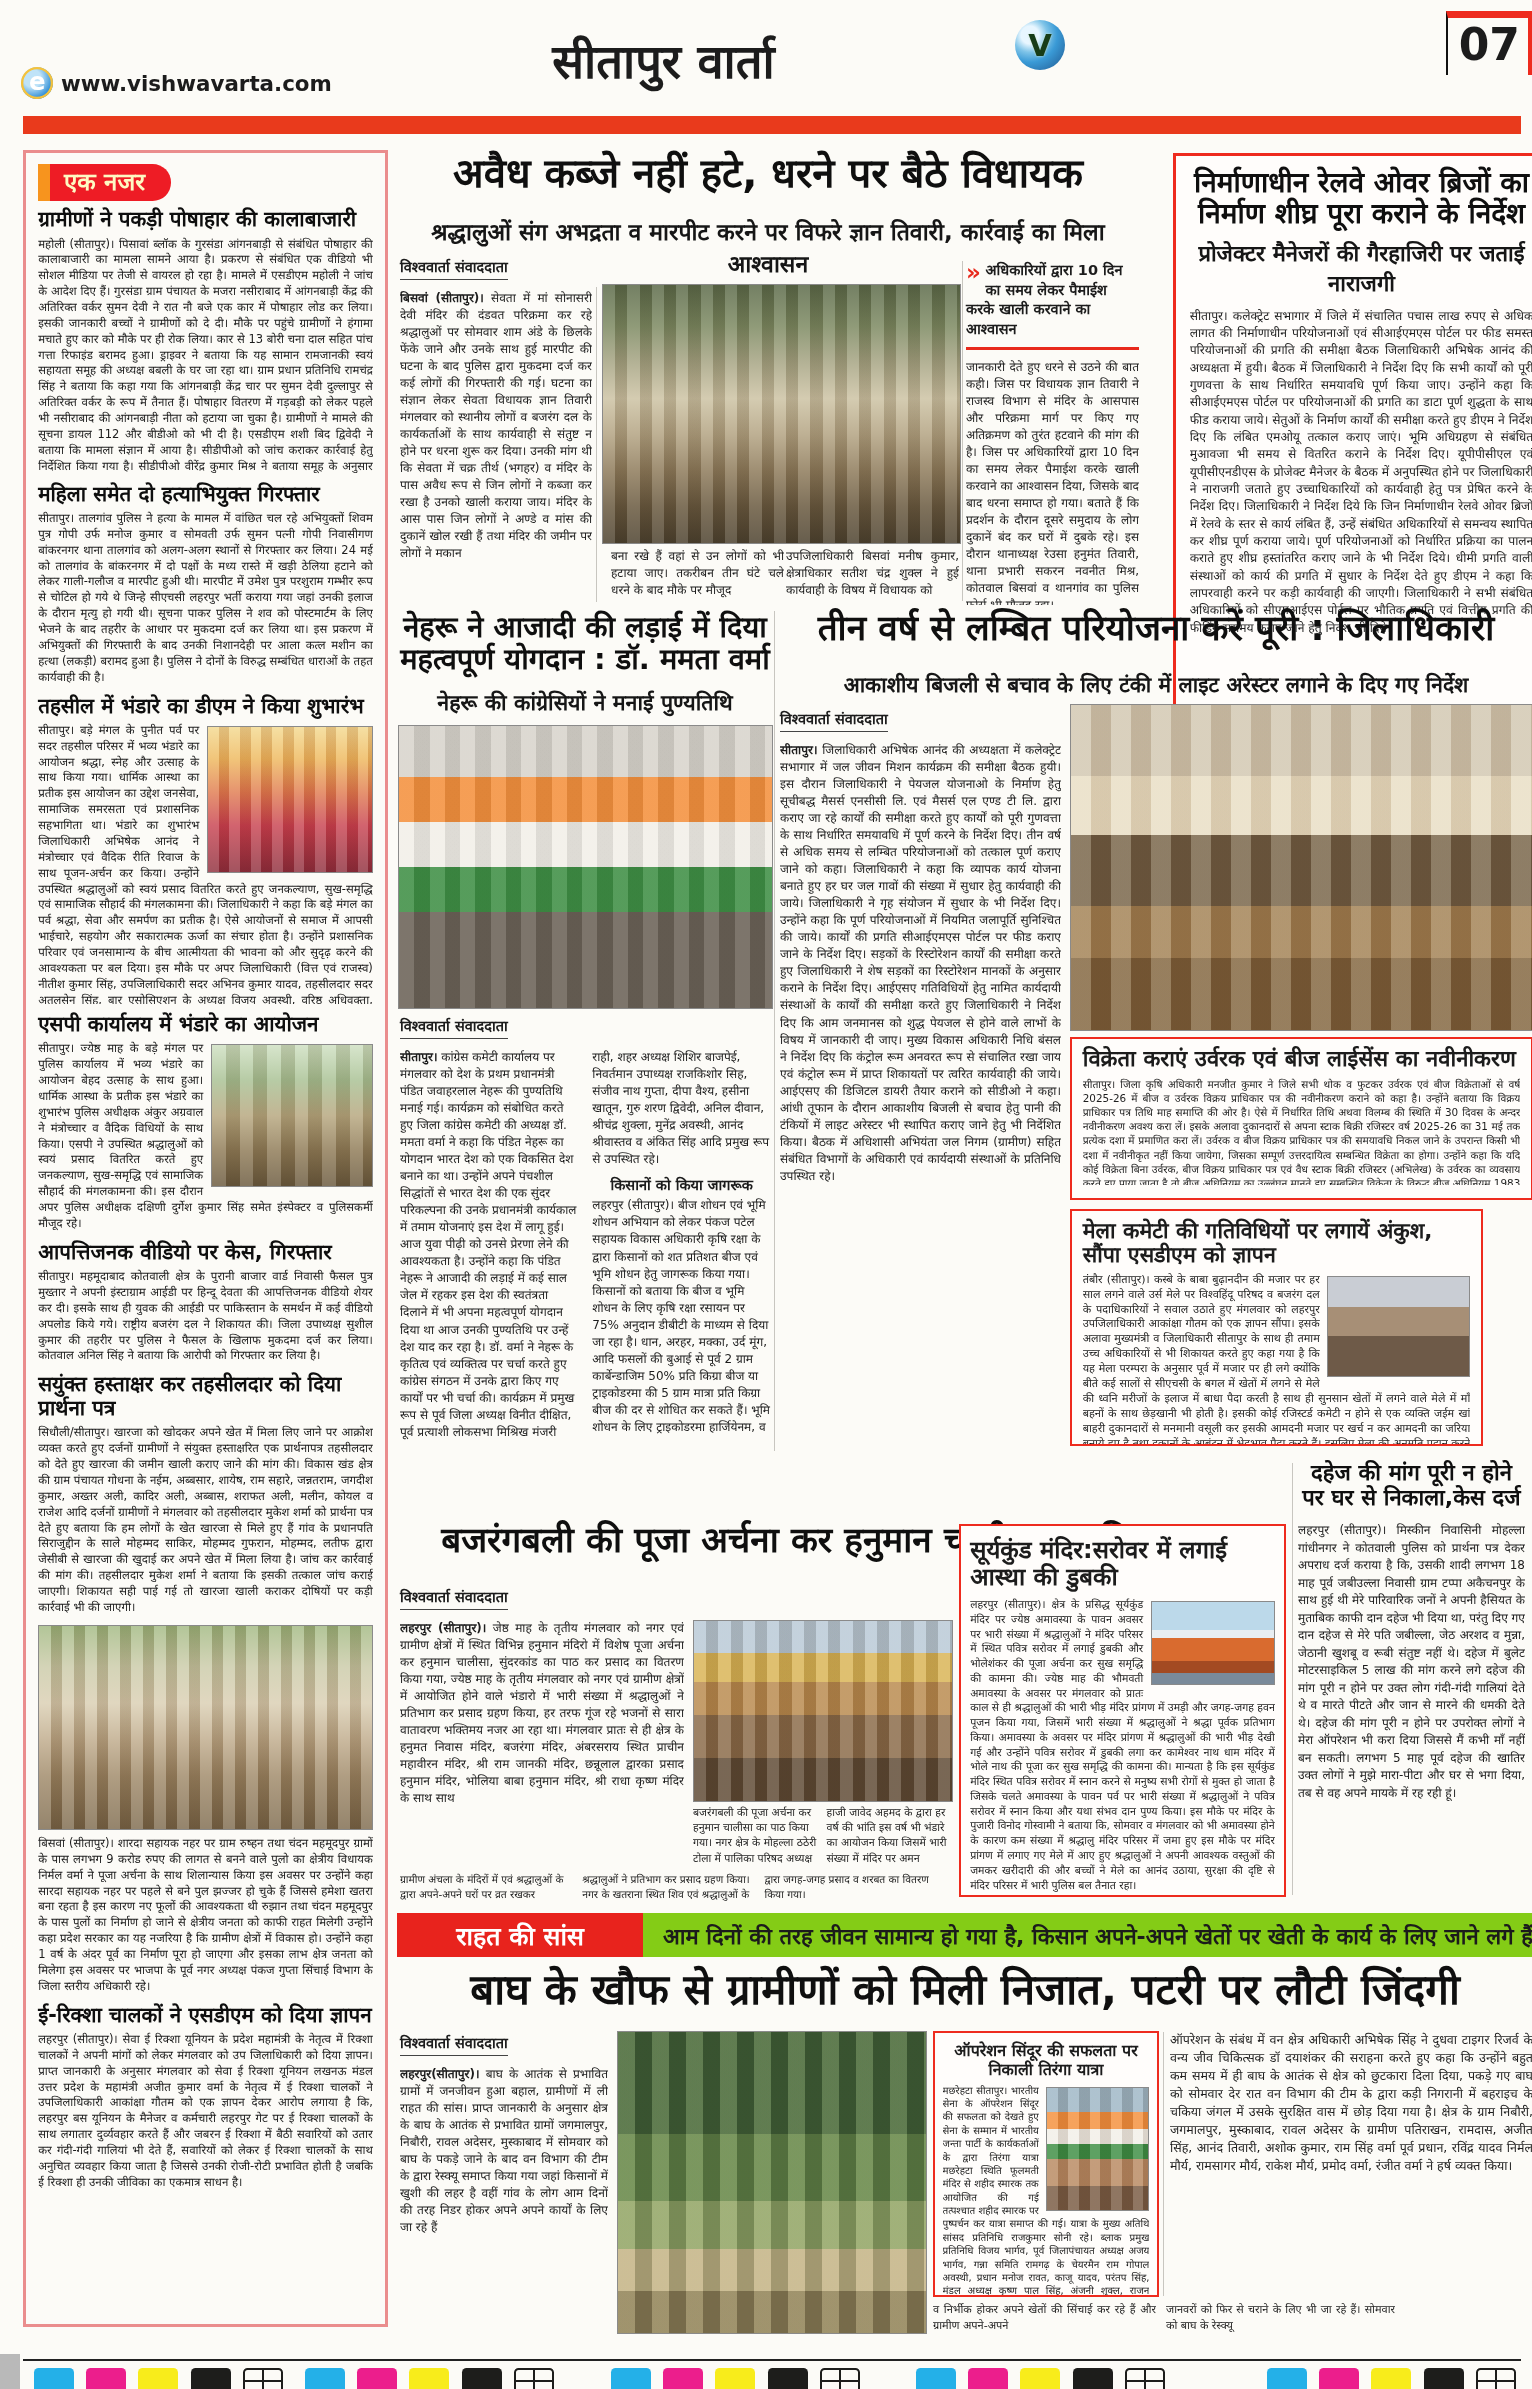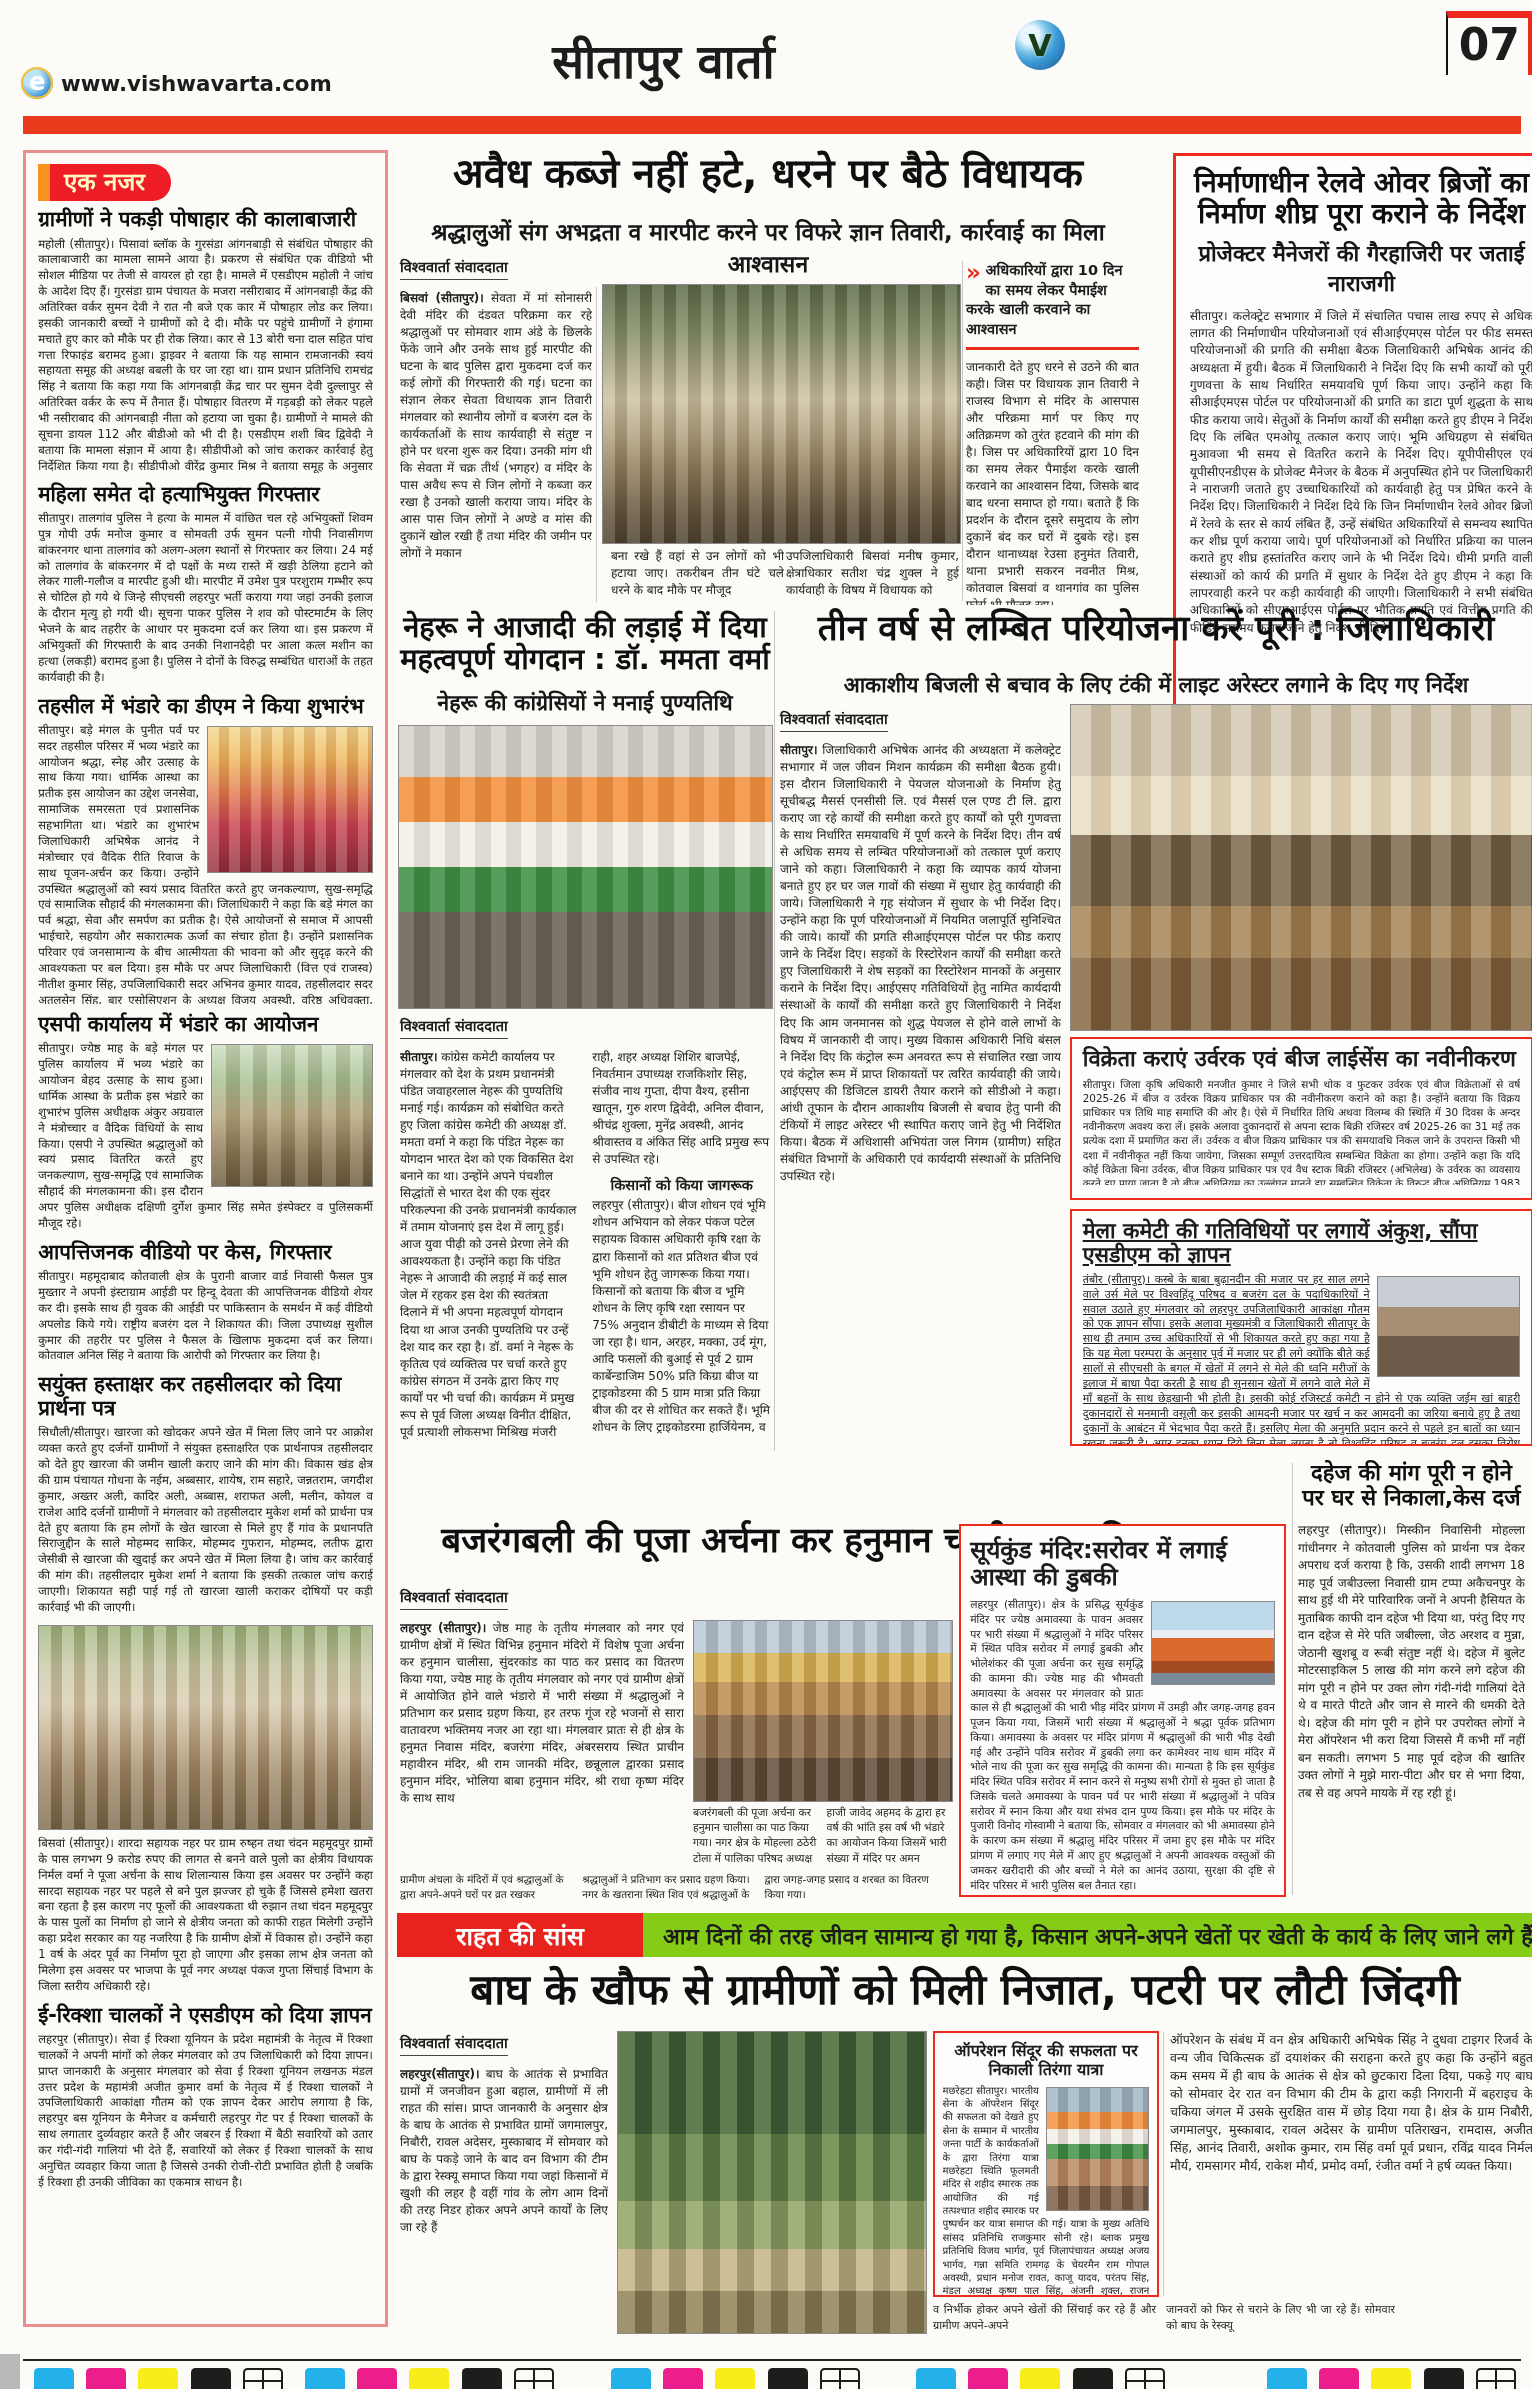--- a/index.html
+++ b/index.html
@@ -193,21 +193,21 @@
   <div class="abs body just clip" style="left:780px;top:742px;width:281px;height:707px;">
     <b class="dl">सीतापुर।</b> <span>जिलाधिकारी अभिषेक आनंद की अध्यक्षता में कलेक्ट्रेट सभागार में जल जीवन मिशन कार्यक्रम की समीक्षा बैठक हुयी। इस दौरान जिलाधिकारी ने पेयजल योजनाओ के निर्माण हेतु सूचीबद्ध मैसर्स एनसीसी लि. एवं मैसर्स एल एण्ड टी लि. द्वारा कराए जा रहे कार्यों की समीक्षा करते हुए कार्यों को पूरी गुणवत्ता के साथ निर्धारित समयावधि में पूर्ण करने के निर्देश दिए। तीन वर्ष से अधिक समय से लम्बित परियोजनाओं को तत्काल पूर्ण कराए जाने को कहा। जिलाधिकारी ने कहा कि व्यापक कार्य योजना बनाते हुए हर घर जल गावों की संख्या में सुधार हेतु कार्यवाही की जाये। जिलाधिकारी ने गृह संयोजन में सुधार के भी निर्देश दिए। उन्होंने कहा कि पूर्ण परियोजनाओं में नियमित जलापूर्ति सुनिश्चित की जाये। कार्यों की प्रगति सीआईएमएस पोर्टल पर फीड कराए जाने के निर्देश दिए। सड़कों के रिस्टोरेशन कार्यों की समीक्षा करते हुए जिलाधिकारी ने शेष सड़कों का रिस्टोरेशन मानकों के अनुसार कराने के निर्देश दिए। आईएसए गतिविधियों हेतु नामित कार्यदायी संस्थाओं के कार्यों की समीक्षा करते हुए जिलाधिकारी ने निर्देश दिए कि आम जनमानस को शुद्ध पेयजल से होने वाले लाभों के विषय में जानकारी दी जाए। मुख्य विकास अधिकारी निधि बंसल ने निर्देश दिए कि कंट्रोल रूम अनवरत रूप से संचालित रखा जाय एवं कंट्रोल रूम में प्राप्त शिकायतों पर त्वरित कार्यवाही की जाये। आईएसए की डिजिटल डायरी तैयार कराने को सीडीओ ने कहा। आंधी तूफान के दौरान आकाशीय बिजली से बचाव हेतु पानी की टंकियों में लाइट अरेस्टर भी स्थापित कराए जाने हेतु भी निर्देशित किया। बैठक में अधिशासी अभियंता जल निगम (ग्रामीण) सहित संबंधित विभागों के अधिकारी एवं कार्यदायी संस्थाओं के प्रतिनिधि उपस्थित रहे।</span>
   </div>
   <div class="abs photo ph-meeting" style="left:1070px;top:704px;width:463px;height:325px;"></div>
 
   <div class="abs redbox clip" style="left:1070px;top:1037px;width:463px;height:163px;padding:7.6px 10.7px;box-sizing:border-box;border-width:2.3px;">
     <div style="font-size:22px;font-weight:800;line-height:1.1;">विक्रेता कराएं उर्वरक एवं बीज लाईसेंस का नवीनीकरण</div>
     <div class="body just clip" style="font-size:10.4px;line-height:1.36;margin-top:6.1px;max-height:108px;">सीतापुर। जिला कृषि अधिकारी मनजीत कुमार ने जिले सभी थोक व फुटकर उर्वरक एवं बीज विक्रेताओं से वर्ष 2025-26 में बीज व उर्वरक विक्रय प्राधिकार पत्र की नवीनीकरण कराने को कहा है। उन्होंने बताया कि विक्रय प्राधिकार पत्र तिथि माह समाप्ति की ओर है। ऐसे में निर्धारित तिथि अथवा विलम्ब की स्थिति में 30 दिवस के अन्दर नवीनीकरण अवश्य करा लें। इसके अलावा दुकानदारों से अपना स्टाक बिक्री रजिस्टर वर्ष 2025-26 का 31 मई तक प्रत्येक दशा में प्रमाणित करा लें। उर्वरक व बीज विक्रय प्राधिकार पत्र की समयावधि निकल जाने के उपरान्त किसी भी दशा में नवीनीकृत नहीं किया जायेगा, जिसका सम्पूर्ण उत्तरदायित्व सम्बन्धित विक्रेता का होगा। उन्होंने कहा कि यदि कोई विक्रेता बिना उर्वरक, बीज विक्रय प्राधिकार पत्र एवं वैध स्टाक बिक्री रजिस्टर (अभिलेख) के उर्वरक का व्यवसाय करते हुए पाया जाता है तो बीज अधिनियम का उल्लंघन मानते हुए सम्बन्धित विक्रेता के विरुद्ध बीज अधिनियम 1983 एवं आवश्यक वस्तु अधिनियम 1955 की धारा 3/7 के प्राविधानों के तहत कार्यवाही की जायेगी।</div>
   </div>
 
-  <div class="abs redbox clip" style="left:1070px;top:1209px;width:463px;height:237px;padding:7.6px 10.7px;box-sizing:border-box;border-width:2.3px;text-decoration:underline;">
+  <div class="abs redbox clip" style="left:1070px;top:1209px;width:413px;height:237px;padding:7.6px 10.7px;box-sizing:border-box;border-width:2.3px;">
     <div style="font-size:21.4px;font-weight:800;line-height:1.12;">मेला कमेटी की गतिविधियों पर लगायें अंकुश, सौंपा एसडीएम को ज्ञापन</div>
     <div class="clip" style="max-height:183px;margin-top:6.1px;">
       <div class="photo ph-mela fl-r" style="width:141px;height:99px;"></div>
       <div class="body just" style="font-size:11px;line-height:1.36;">तंबौर (सीतापुर)। कस्बे के बाबा बुढ़ानदीन की मजार पर हर साल लगने वाले उर्स मेले पर विश्वहिंदू परिषद व बजरंग दल के पदाधिकारियों ने सवाल उठाते हुए मंगलवार को लहरपुर उपजिलाधिकारी आकांक्षा गौतम को एक ज्ञापन सौंपा। इसके अलावा मुख्यमंत्री व जिलाधिकारी सीतापुर के साथ ही तमाम उच्च अधिकारियों से भी शिकायत करते हुए कहा गया है कि यह मेला परम्परा के अनुसार पूर्व में मजार पर ही लगे क्योंकि बीते कई सालों से सीएचसी के बगल में खेतों में लगने से मेले की ध्वनि मरीजों के इलाज में बाधा पैदा करती है साथ ही सुनसान खेतों में लगने वाले मेले में माँ बहनों के साथ छेड़खानी भी होती है। इसकी कोई रजिस्टर्ड कमेटी न होने से एक व्यक्ति जईम खां बाहरी दुकानदारों से मनमानी वसूली कर इसकी आमदनी मजार पर खर्च न कर आमदनी का जरिया बनाये हुए है तथा दुकानों के आबंटन में भेदभाव पैदा करते हैं। इसलिए मेला की अनुमति प्रदान करने से पहले इन बातों का ध्यान रखना जरूरी है। अगर इनका ध्यान दिये बिना मेला लगता है तो विश्वहिंदू परिषद व बजरंग दल इसका विरोध करने को मजबूर होगा जिसकी जिम्मेदारी प्रशासन की होगी। मेला पर लगे सवालों का जवाब भले ही बाकी है लेकिन आगामी रविवार को शुरू होने जा रहे इस मेले के लिए बड़े बड़े झूले व दुकानदारों की मेले में लगातार आमद हो रही है।</div>
     </div>
   </div>
 
   <div class="abs hl" style="left:397px;top:1521px;width:875px;font-size:35px;">बजरंगबली की पूजा अर्चना कर हनुमान चालीसा का किया पाठ</div>
   <div class="abs" style="left:400px;top:1586px;"><span class="byline">विश्ववार्ता संवाददाता</span></div>
   <div class="abs body just clip" style="left:400px;top:1620px;width:284px;height:247px;">

